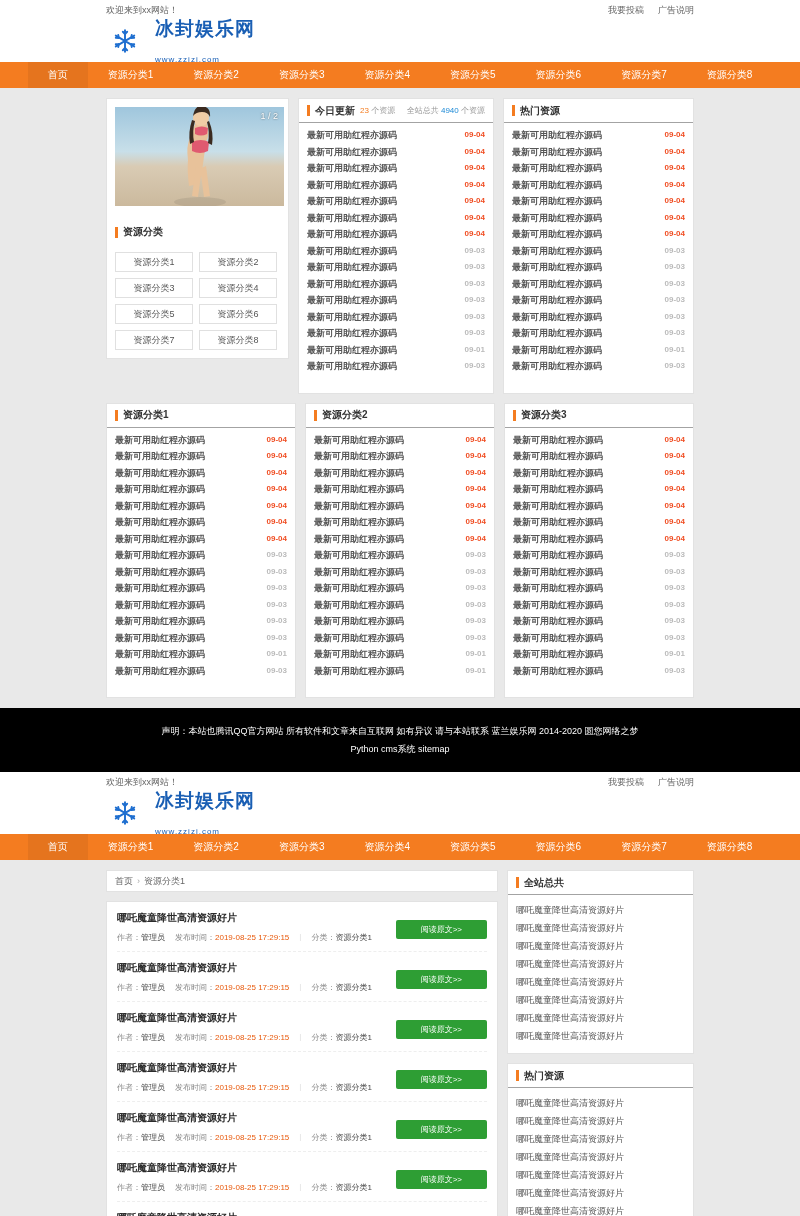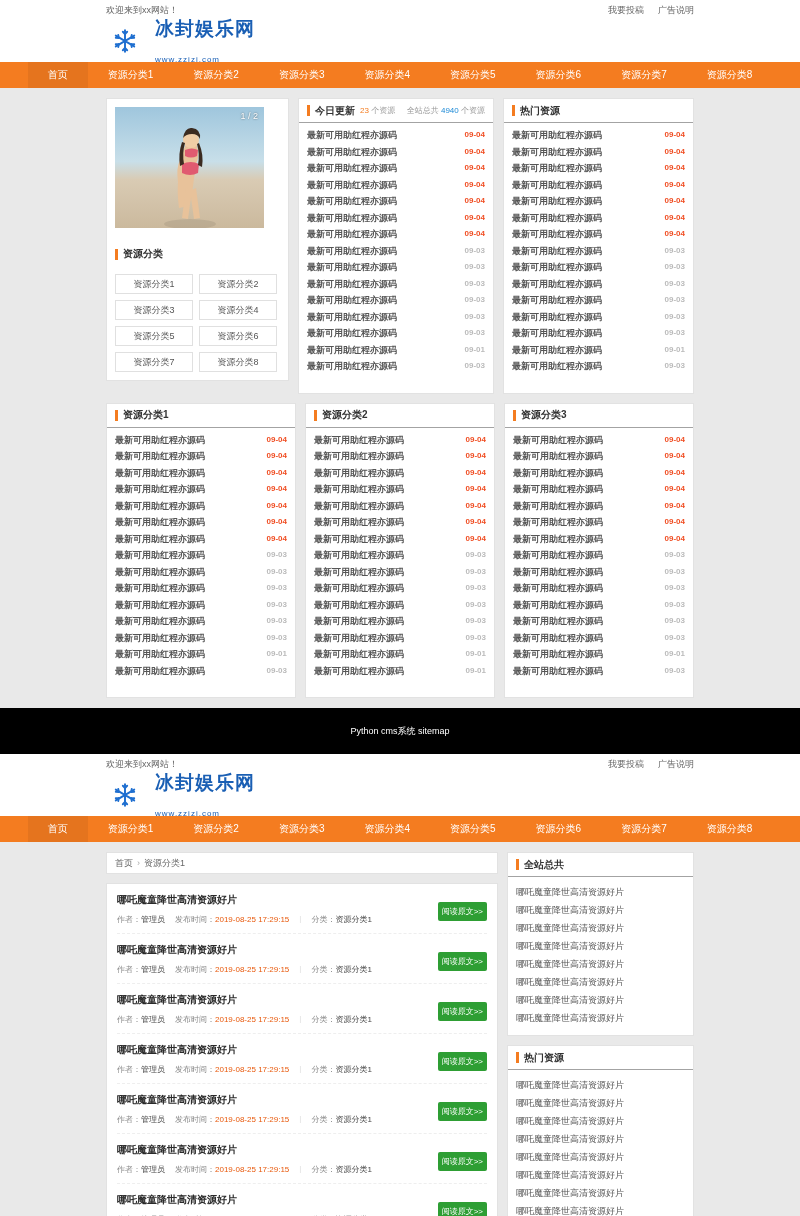--- a/index.html
+++ b/index.html
@@ -91,22 +91,22 @@
   }
   .head-title { font-weight: bold; color: #333; font-size: 10px; }
   .head-sub { font-size: 8px; color: #999; }
   .head-sub .num { color: #f47c20; }
   .head-sub .num2 { color: #1e8ad6; }
 
   
   .col-left { width: 183px; }
   .slider {
     position: relative;
-    height: 121px;
-    margin: 8px 24px 0 8px;
+    height: 99px;
+    margin: 8px 4px 0 8px;
     overflow: hidden;
     background: linear-gradient(180deg,#9fc6dd 0%, #c8dfe9 45%, #d9cbb4 60%, #cbb99d 100%);
   }
   .slider-girl {
     position: absolute; left: 50%; transform: translateX(-50%);
     bottom: 0; width: 70px; height: 108px;
   }
   .slider-count {
     position: absolute; top: 4px; right: 6px;
     color: #fff; font-size: 9px; text-shadow: 0 0 2px rgba(0,0,0,.6);
@@ -187,21 +187,21 @@
   .art-meta { font-size: 8px; color: #888; display: flex; gap: 10px; align-items: flex-start; }
   .art-meta .k { color: #888; }
   .art-meta .v { color: #444; }
   .art-meta .time { color: #e8590c; }
   .art-meta .divider { color: #ddd; }
   .readbtn {
     position: absolute; right: 0; top: 18px;
     background: #2e9e34;
     color: #fff;
     font-size: 8px;
-    padding: 4px 4px;
+    padding: 4px 25px;
     border-radius: 2px;
     cursor: pointer;
   }
 
   .sidebox { background: #fff; border: 1px solid #e2e2e2; margin-bottom: 9px; }
   .side-list { padding: 6px 8px 8px 8px; }
   .side-item {
     font-size: 9px; color: #555; line-height: 18px; cursor: pointer;
     white-space: nowrap; overflow: hidden; text-overflow: ellipsis;
   }
@@ -654,20 +654,21 @@
                 <span class="t">最新可用助红程亦源码</span>
                 <span class="d">09-03</span>
               </div>
             </div>
           </div>
         </div>
       </div>
   </div>
 
   <div class="footer">
+    <div>声明：本站也腾讯QQ官方网站 所有软件和文章来自互联网 如有异议 请与本站联系 蓝兰娱乐网 2014-2020 圆您网络之梦</div>
     <div>Python cms系统 sitemap</div>
   </div>
 </div>
 
 <div class="page">
 
   <div class="topbar">
     <div>欢迎来到xx网站！</div>
     <div class="topbar-right">
       <span>我要投稿</span>

